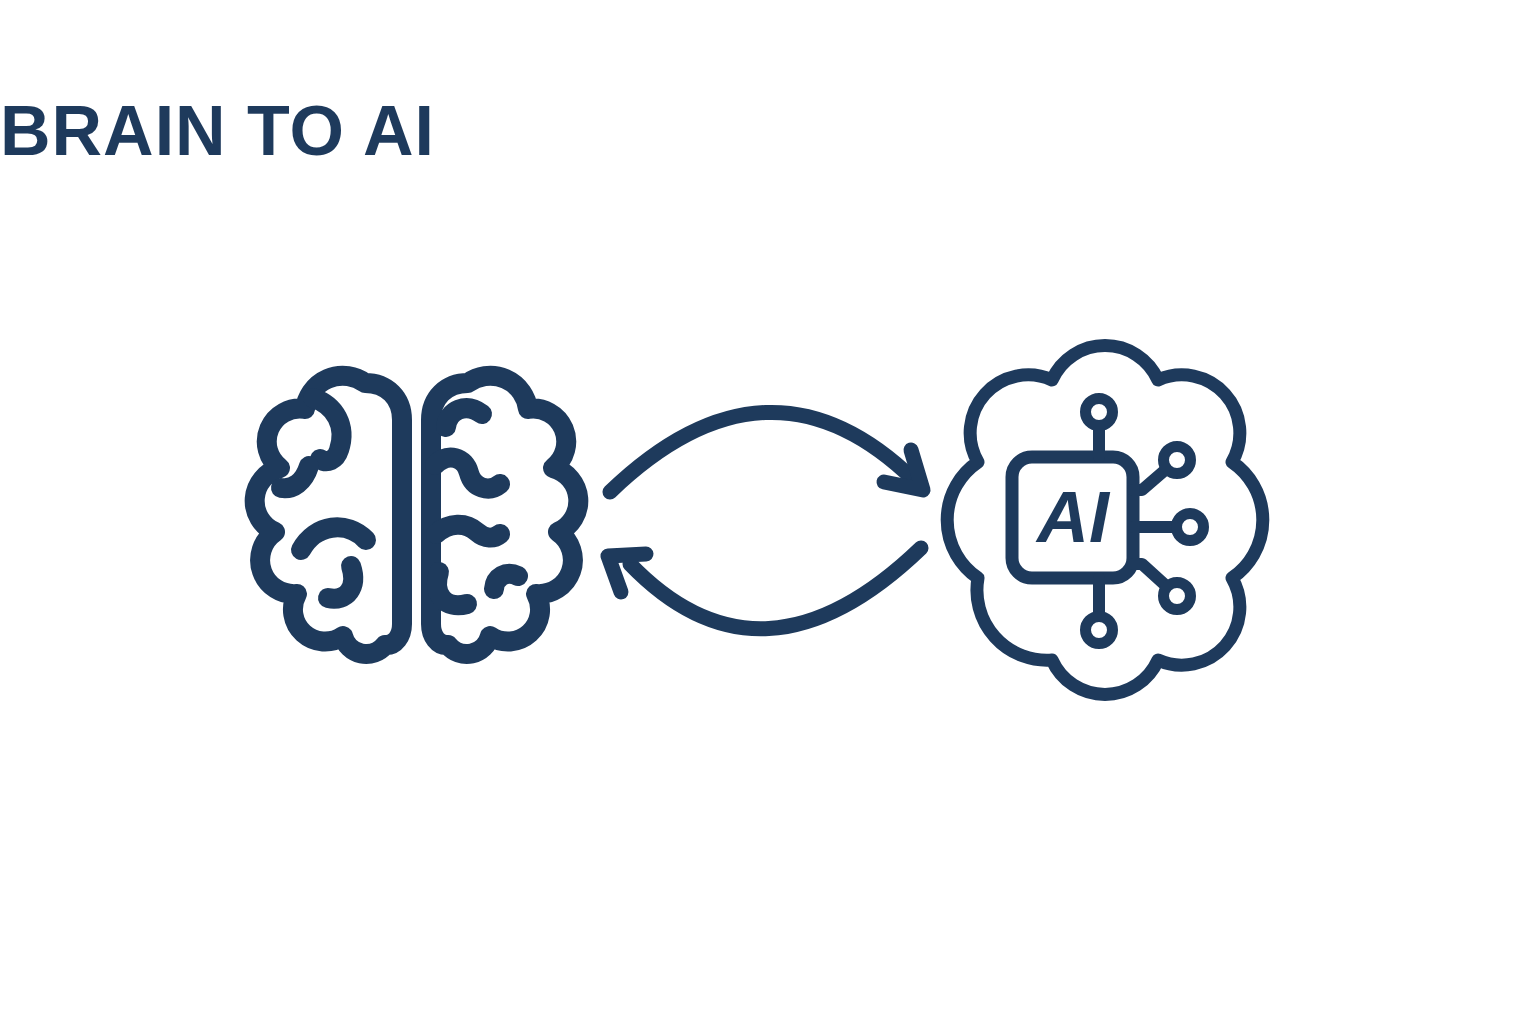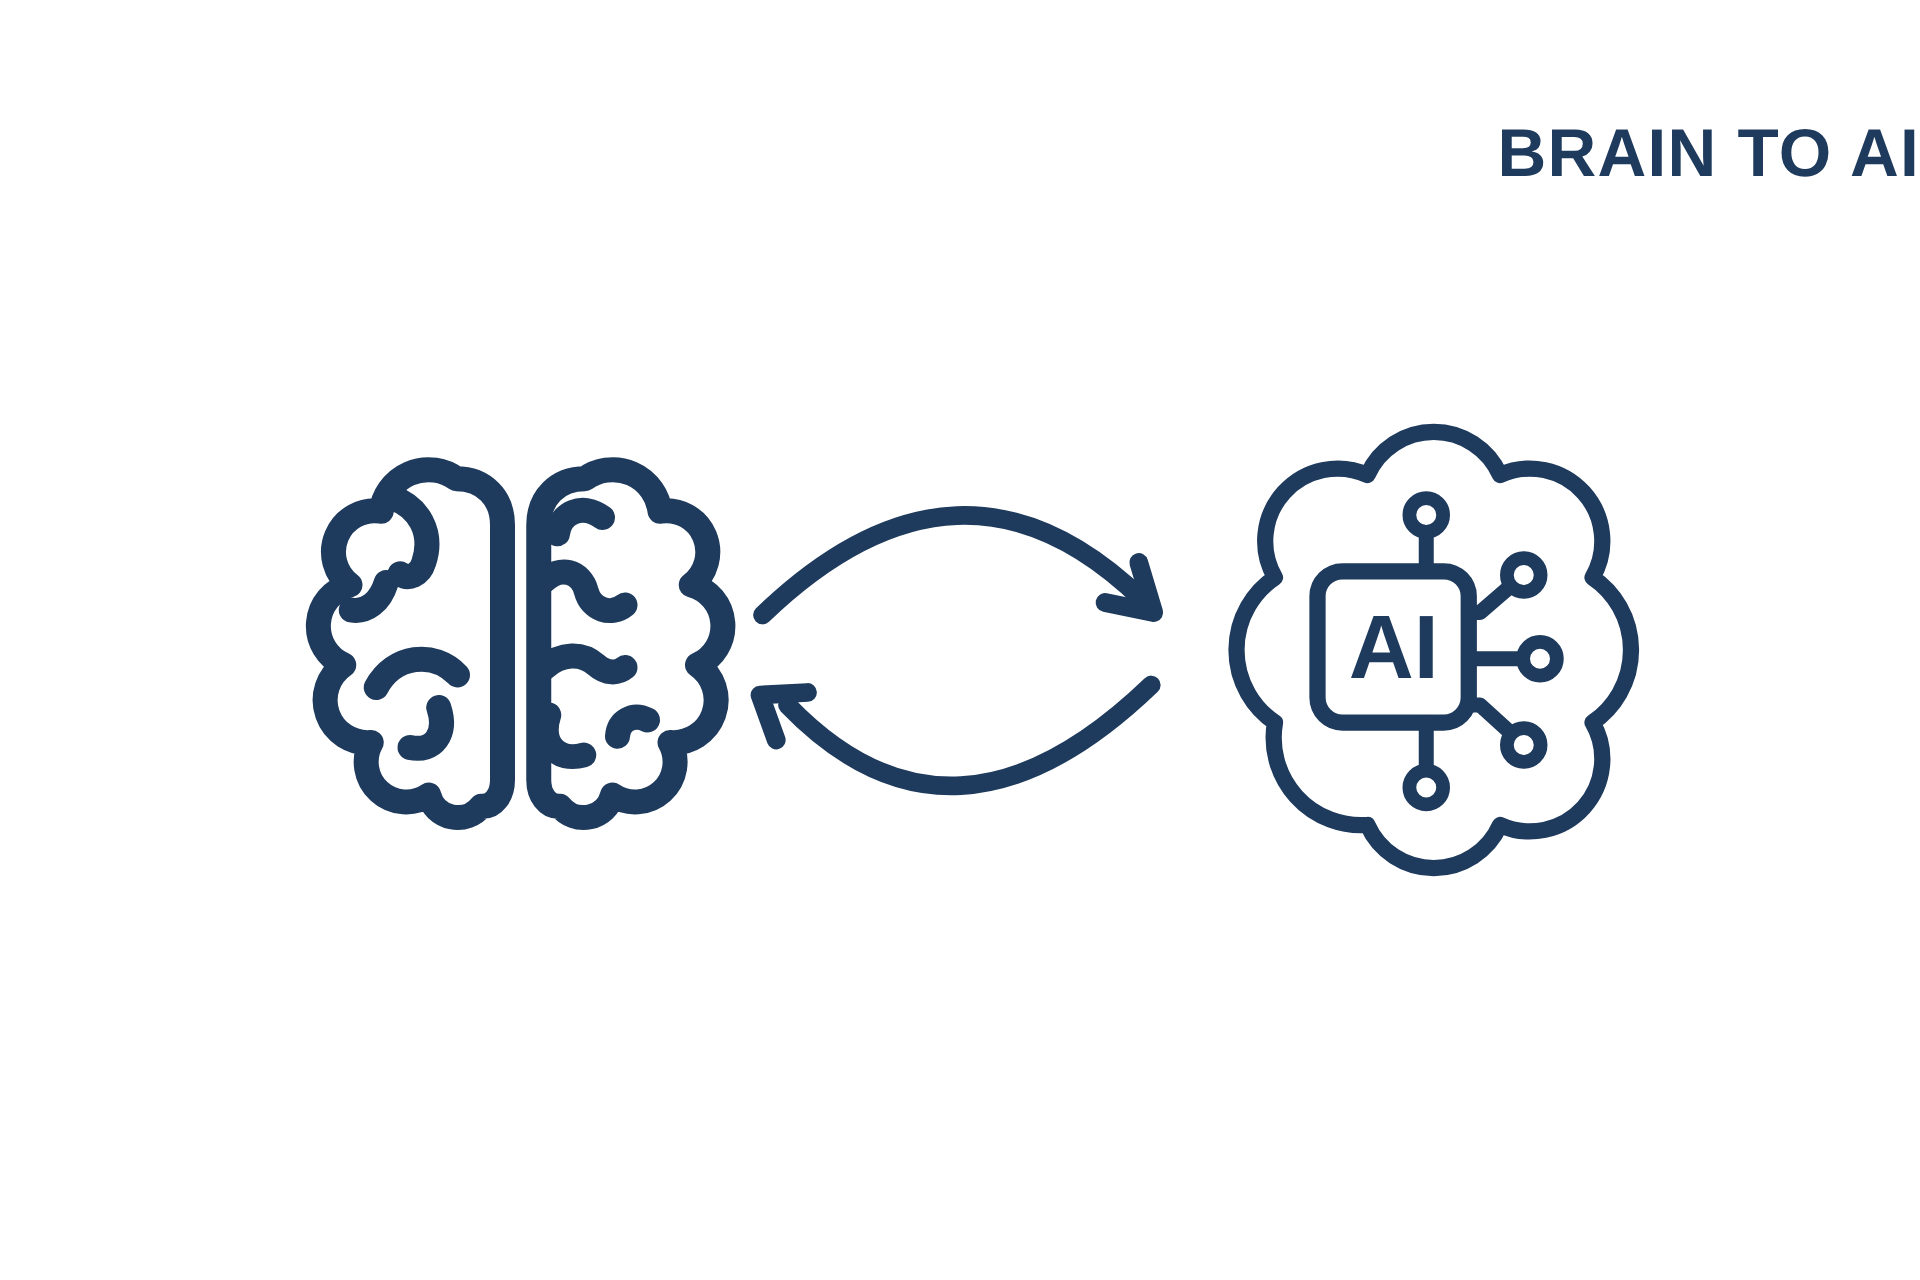--- a/index.html
+++ b/index.html
@@ -17,32 +17,32 @@
     width: 1536px;
     height: 1024px;
     background: var(--bg);
     overflow: hidden;
   }
   .title {
     position: absolute;
     top: 96px;
     left: 0;
     width: 100%;
-    text-align: right;
-    font-size: 54px;
+    text-align: left;
+    font-size: 70px;
     font-weight: bold;
     letter-spacing: 1px;
     color: var(--ink);
     line-height: 1.0;
   }
   .icon { position: absolute; }
   .icon svg { display: block; width: 100%; height: 100%; }
   .brain-icon  { left: 235px; top: 336px; width: 360px; height: 360px; }
   .arrows-icon { left: 600px; top: 400px; width: 340px; height: 240px; }
-  .cloud-icon  { left: 977px; top: 330px; width: 340px; height: 380px; }
+  .cloud-icon  { left: 935px; top: 330px; width: 340px; height: 380px; font-style: italic; }
   .stroke {
     fill: none;
     stroke: var(--ink);
     stroke-linecap: round;
     stroke-linejoin: round;
   }
   .chip-label {
     fill: var(--ink);
     font-family: "Liberation Sans", sans-serif;
     font-weight: bold;

